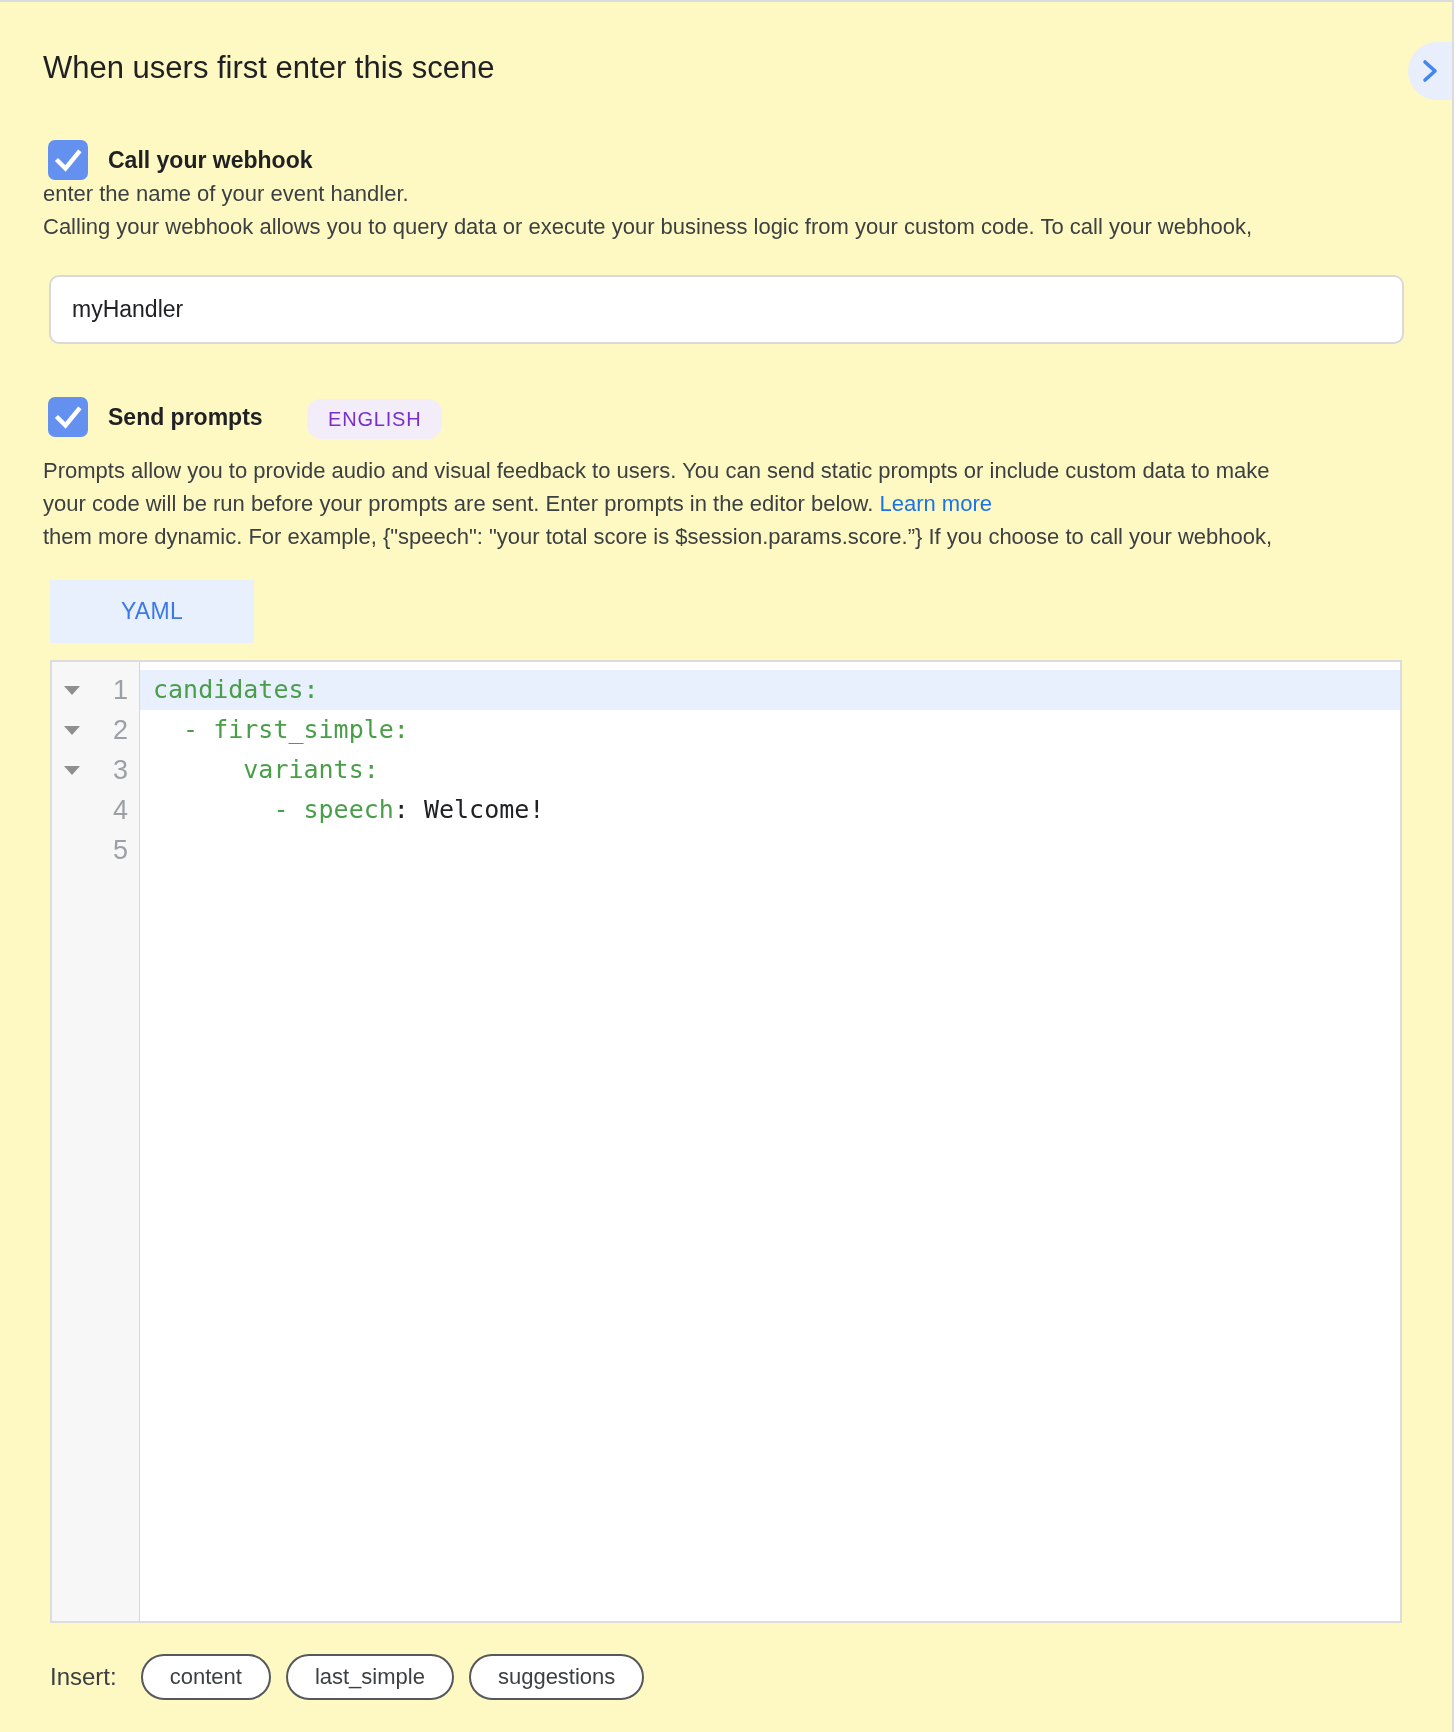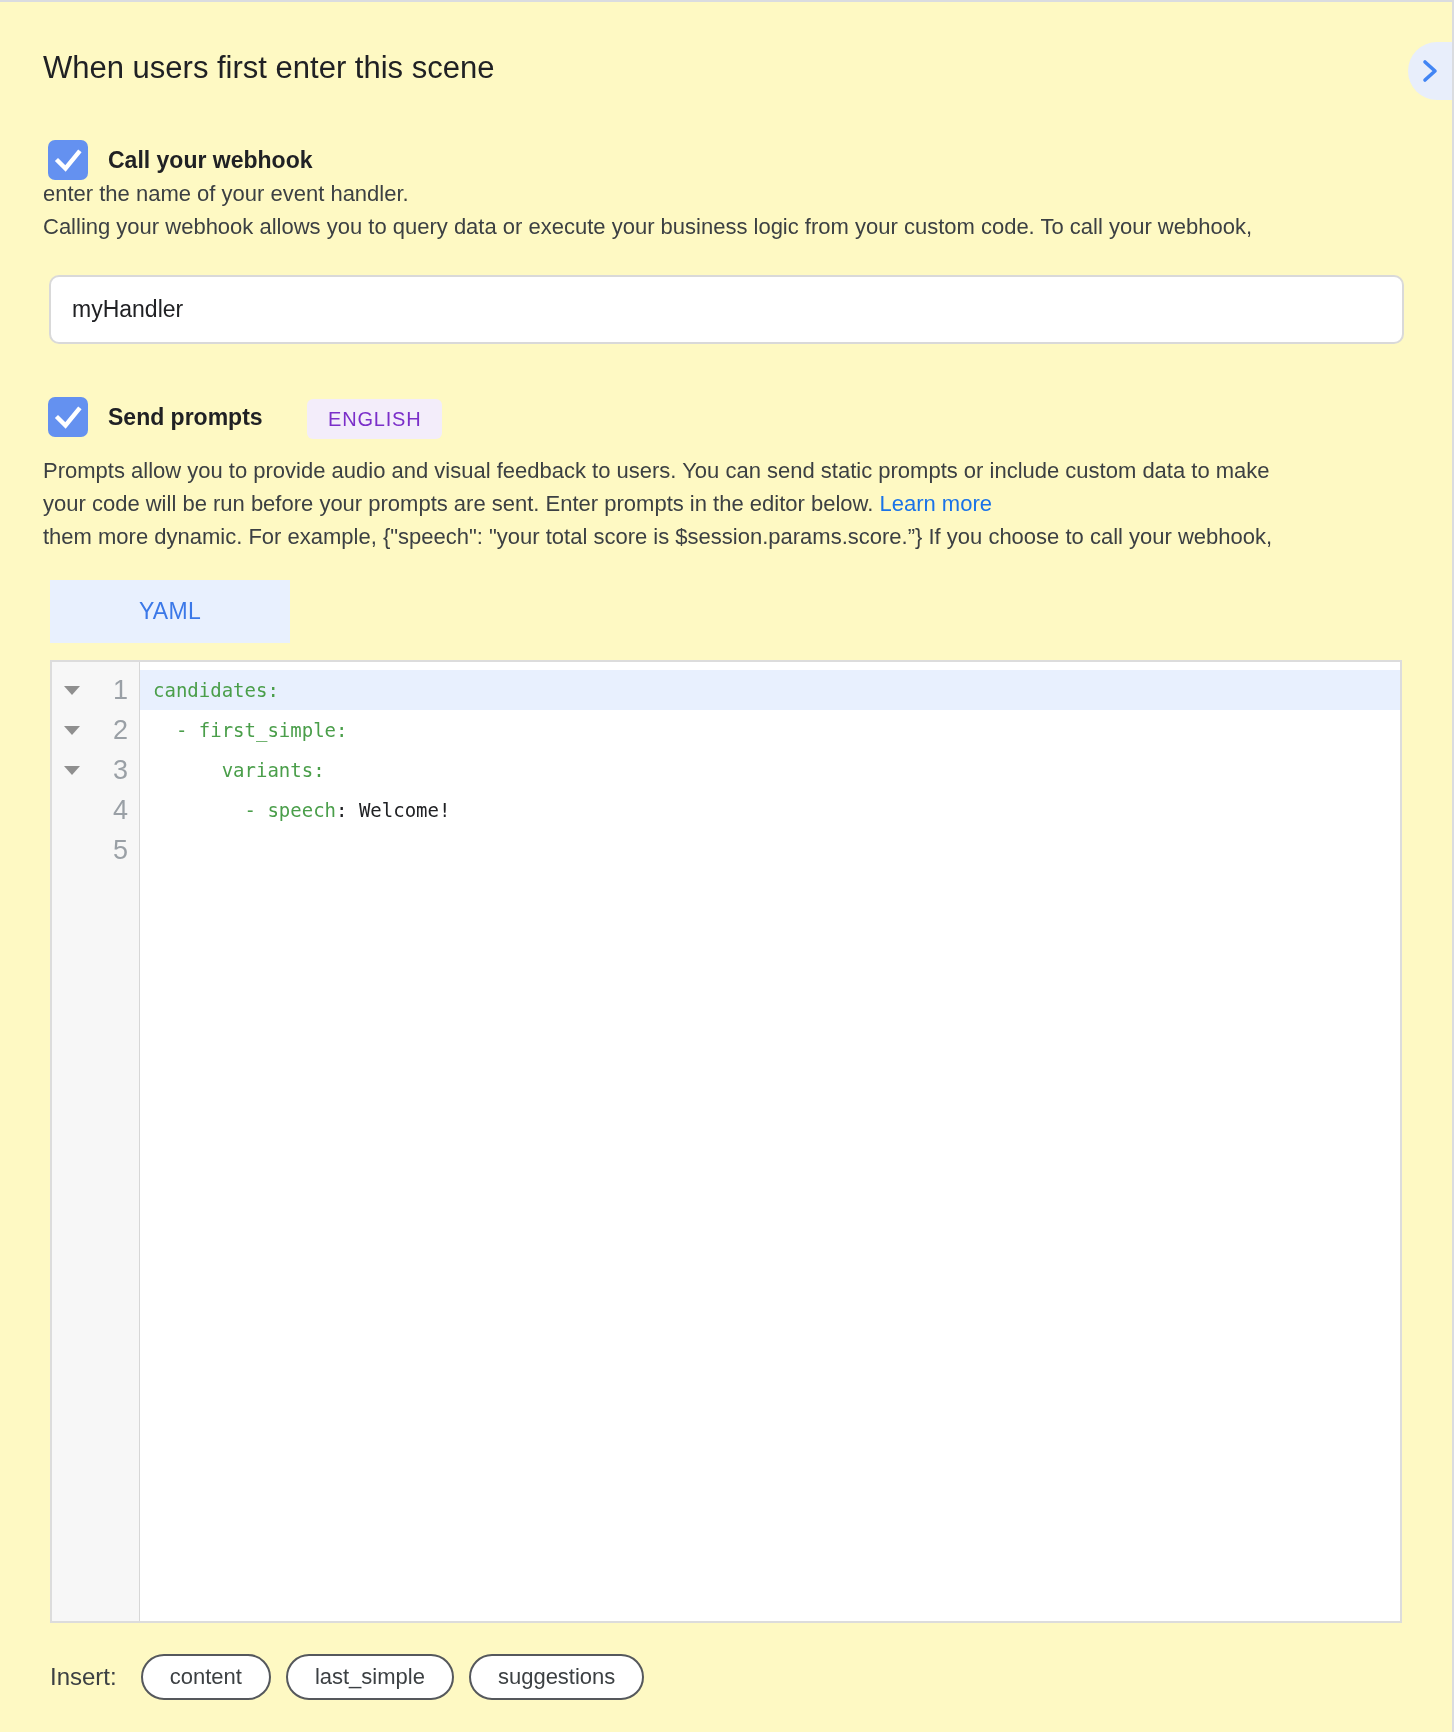--- a/index.html
+++ b/index.html
@@ -12,35 +12,35 @@
 
   .checkbox{position:absolute;left:48px;width:40px;height:40px;background:#6491f0;border-radius:7px;display:flex;align-items:center;justify-content:center;cursor:pointer;}
   .cb-row-label{position:absolute;left:108px;font-size:23px;font-weight:700;color:#202124;line-height:28px;white-space:nowrap;}
 
   .desc{position:absolute;left:43px;font-size:22px;line-height:33px;color:#3c4043;}
   .desc .line{white-space:nowrap;}
   .link{color:#1a73e8;cursor:pointer;text-decoration:none;}
 
   .text-input{position:absolute;left:49px;top:273px;width:1355px;height:69px;border:2px solid #d9d9d9;border-radius:10px;box-sizing:border-box;font-family:"Liberation Sans",sans-serif;font-size:23px;color:#202124;padding:0 0 0 21px;outline:none;background:#fff;}
 
-  .lang-badge{position:absolute;left:307px;top:397px;height:40px;padding:0 21px;background:#f3edfa;color:#7b2fc9;font-size:20px;font-weight:500;letter-spacing:0.8px;line-height:40px;border-radius:6px;}
+  .lang-badge{position:absolute;left:307px;top:397px;height:40px;padding:0 21px;background:#f3edfa;color:#7b2fc9;font-size:20px;font-weight:500;letter-spacing:0.8px;line-height:40px;border-radius:14px;}
 
   .tabs{position:absolute;left:50px;top:578px;display:flex;}
-  .tab{width:240px;height:63px;display:flex;align-items:center;justify-content:center;font-size:23px;font-weight:500;letter-spacing:0.3px;color:#5f6368;cursor:pointer;background:transparent;border:none;font-family:"Liberation Sans",sans-serif;}
+  .tab{width:204px;height:63px;display:flex;align-items:center;justify-content:center;font-size:23px;font-weight:500;letter-spacing:0.3px;color:#5f6368;cursor:pointer;background:transparent;border:none;font-family:"Liberation Sans",sans-serif;}
   .tab.active{background:#e8f0fe;color:#3b78e8;}
 
   .editor{position:absolute;left:50px;top:658px;width:1352px;height:963px;border:2px solid #dcdcdc;box-sizing:border-box;background:#fff;overflow:hidden;}
   .gutter-bg{position:absolute;left:0;top:0;bottom:0;width:87px;background:#f7f7f7;border-right:1px solid #d7d7d7;}
   .code-rows{position:relative;padding-top:8px;}
   .code-row{display:flex;height:40px;align-items:center;}
   .gutter-cell{width:88px;flex:0 0 88px;display:flex;align-items:center;justify-content:space-between;padding:0 12px 0 12px;box-sizing:border-box;}
   .fold-arrow{width:0;height:0;border-left:8px solid transparent;border-right:8px solid transparent;border-top:9px solid #8f8f8f;cursor:pointer;}
   .fold-spacer{width:16px;height:9px;}
   .line-num{font-size:27px;color:#9aa0a6;line-height:40px;}
-  .code-cell{flex:1;height:40px;line-height:40px;font-family:"DejaVu Sans Mono","Liberation Mono",monospace;font-size:19px;white-space:pre;padding-left:13px;cursor:text;}
+  .code-cell{flex:1;height:40px;line-height:40px;font-family:"DejaVu Sans Mono","Liberation Mono",monospace;font-size:25px;white-space:pre;padding-left:13px;cursor:text;}
   .code-row.active .code-cell{background:#e8f0fe;}
   .tok-key{color:#4a9e4a;}
   .tok-plain{color:#202124;}
 
   .insert-row{position:absolute;left:50px;top:1652px;display:flex;align-items:center;}
   .insert-label{font-size:24px;color:#3c4043;margin-right:24px;}
   .chip{height:46px;border:2px solid #55585c;border-radius:24px;background:#fff;display:inline-flex;align-items:center;justify-content:center;padding:0 27px;font-size:22px;color:#3c4043;font-family:"Liberation Sans",sans-serif;cursor:pointer;margin-right:15px;box-sizing:border-box;}
 </style>
 </head>
 <body>

